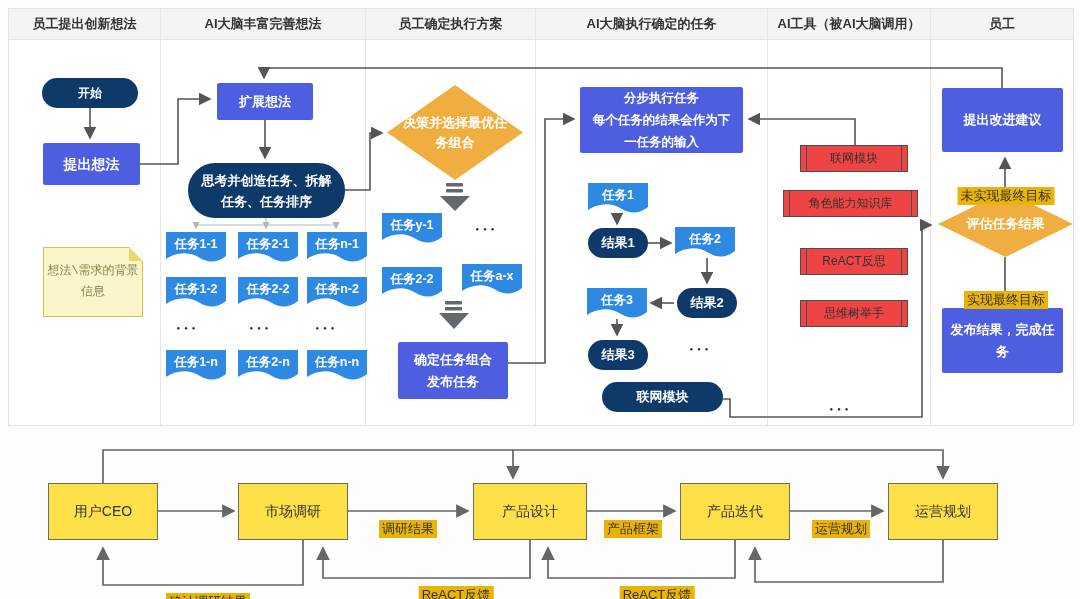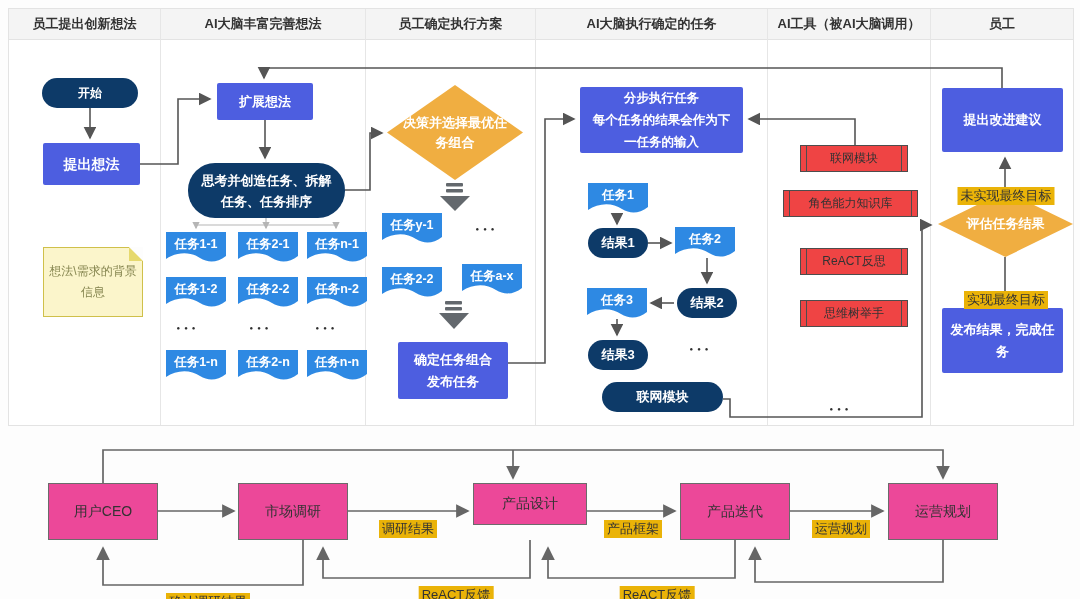--- a/index.html
+++ b/index.html
@@ -28,26 +28,26 @@
   .diamond{background:#f0ae41;color:#fff;font-weight:bold;font-size:13px;display:flex;
     align-items:center;justify-content:center;text-align:center;line-height:20px;
     clip-path:polygon(50% 0,100% 50%,50% 100%,0 50%);z-index:6;}
   .tool{background:#ef4444;border:1.5px solid #4d4d4d;color:#333;font-size:12px;display:flex;
     align-items:center;justify-content:center;z-index:6;}
   .tool::before,.tool::after{content:'';position:absolute;top:0;bottom:0;width:0;
     border-left:1.5px solid #4d4d4d;}
   .tool::before{left:5px;} .tool::after{right:5px;}
   .note{background:#fbf5cb;border:1px solid #cfc04a;color:#85854f;font-size:12px;line-height:21px;
     display:flex;align-items:center;justify-content:center;text-align:center;
-    white-space:pre-line;z-index:6;}
+    white-space:pre-line;z-index:6;font-family:Liberation Mono, monospace;}
   .note::before{content:'';position:absolute;top:-1px;right:-1px;border-style:solid;
     border-width:0 14px 14px 0;border-color:#fdfdfd #fdfdfd #e6d96e #fbf5cb;}
   .dots{color:#2f2f2f;font-size:6px;letter-spacing:4px;text-align:center;width:40px;z-index:7;}
   
-  .pbox{background:#ec4899;border:1.6px solid #6b6b6b;color:#333;font-size:14px;display:flex;
+  .pbox{background:#fde047;border:1.6px solid #6b6b6b;color:#333;font-size:14px;display:flex;
     align-items:center;justify-content:center;z-index:6;}
   .elabel{position:absolute;background:#eab308;color:#333;font-size:13px;padding:0 3px;
     transform:translate(-50%,-50%);white-space:nowrap;z-index:7;margin-top:17px;}
   #wires{position:absolute;left:0;top:0;z-index:4;pointer-events:none;}
 </style>
 </head>
 <body>
 
 <div id="stage">
 
@@ -175,21 +175,21 @@
   <div class="abs dots" style="left:821px;top:406px">●●●</div>
 
   <div class="abs rect" style="left:942px;top:88px;width:121px;height:64px">提出改进建议</div>
   <div class="elabel" style="left:1006px;top:179px">未实现最终目标</div>
   <div class="abs diamond" style="left:938px;top:191px;width:135px;height:66px">评估任务结果</div>
   <div class="elabel" style="left:1006px;top:283px">实现最终目标</div>
   <div class="abs rect" style="left:942px;top:308px;width:121px;height:65px;padding:0 8px">发布结果，完成任务</div>
 
   <div class="abs pbox" style="left:48px;top:483px;width:110px;height:57px">用户CEO</div>
   <div class="abs pbox" style="left:238px;top:483px;width:110px;height:57px">市场调研</div>
-  <div class="abs pbox" style="left:473px;top:483px;width:114px;height:42px">产品设计</div>
+  <div class="abs pbox" style="left:473px;top:483px;width:114px;height:57px">产品设计</div>
   <div class="abs pbox" style="left:680px;top:483px;width:110px;height:57px">产品迭代</div>
   <div class="abs pbox" style="left:888px;top:483px;width:110px;height:57px">运营规划</div>
 
   <div class="elabel" style="left:408px;top:512px">调研结果</div>
   <div class="elabel" style="left:633px;top:512px">产品框架</div>
   <div class="elabel" style="left:841px;top:512px">运营规划</div>
   <div class="elabel" style="left:208px;top:585px">确认调研结果</div>
   <div class="elabel" style="left:456px;top:578px">ReACT反馈</div>
   <div class="elabel" style="left:657px;top:578px">ReACT反馈</div>
 </div>

